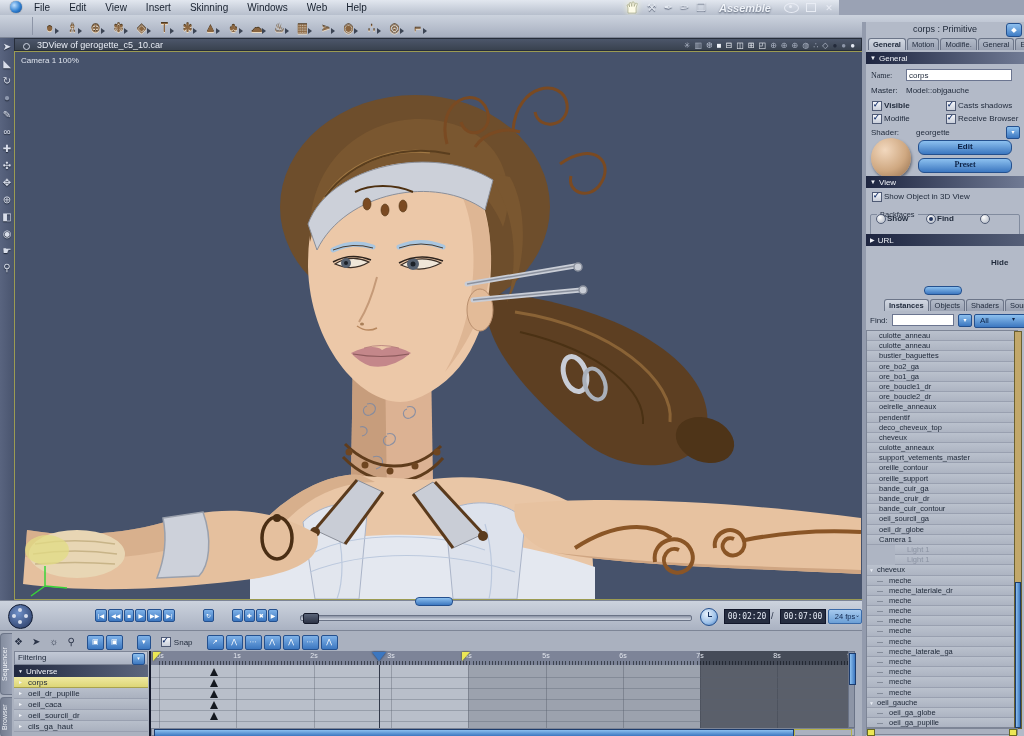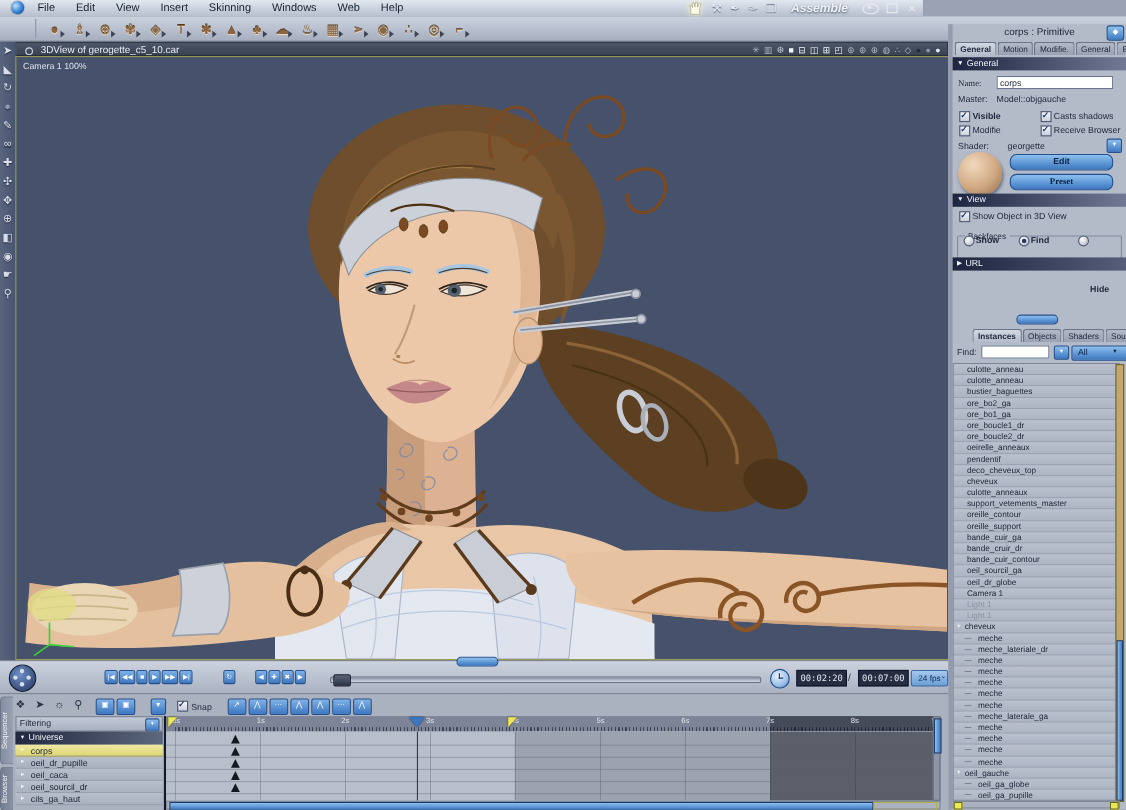--- a/index.html
+++ b/index.html
@@ -74,21 +74,21 @@
   .groupbox{position:absolute;border:1px solid #818b9e;border-radius:2px;}
   .groupbox .gb-label{position:absolute;left:6px;top:-5px;background:#b3bac8;padding:0 3px;font-size:7.5px;color:#1e2839;}
   .radio{position:absolute;width:8px;height:8px;border-radius:50%;background:radial-gradient(circle at 35% 30%,#fdfdfd,#aab2c0);border:1px solid #525d76;}
   .radio.sel::after{content:"";position:absolute;left:2px;top:2px;width:4px;height:4px;border-radius:50%;background:#23355e;}
   .rlbl{position:absolute;font-size:8px;color:#1e2839;font-weight:bold;}
   .pill{position:absolute;width:36px;height:7px;border-radius:4px;background:linear-gradient(#8cc0ef,#3c77c0);border:1px solid #24508e;}
   
   #inst-list{position:absolute;left:0;top:308px;width:152px;height:398px;background:#aeb5c3;border:1px solid #7d8596;box-sizing:border-box;overflow:hidden;}
   .i-row{position:relative;height:10.2px;line-height:10.2px;font-size:7.5px;color:#1c2636;
     padding-left:12px;background:linear-gradient(#bac1cd,#adb4c2);border-bottom:1px solid #99a0b0;box-sizing:border-box;}
-  .i-row.dim{color:#8b93a3;}
+  .i-row.dim{color:#8b93a3;margin-left:28px;}
   .i-row.group{padding-left:10px;}
   .i-row.group::before{content:"▼";position:absolute;left:2px;top:0;font-size:5px;color:#e8ecf4;}
   .i-row.child{padding-left:22px;}
   .i-row.child::before{content:"—";position:absolute;left:10px;top:0;font-size:6px;color:#3c4454;}
   #inst-vscroll{position:absolute;right:2px;top:309px;width:6px;height:396px;background:#c2a86a;border:1px solid #6a6030;}
   #inst-vthumb{position:absolute;left:0;top:250px;width:4px;height:144px;background:linear-gradient(90deg,#8cc0ef,#3c77c0);border:1px solid #1c3c6e;}
   #inst-hscroll{position:absolute;left:0;top:706px;width:152px;height:7px;background:#aab1bf;border:1px solid #7d8596;box-sizing:border-box;}
   .ycap{position:absolute;top:0;width:6px;height:5px;background:#ece755;border:1px solid #6a6a20;}
   
   #transport{position:absolute;left:0;top:600px;width:862px;height:30px;background:linear-gradient(#ccd3de,#a9b1c1);border-top:1px solid #7d8596;}

